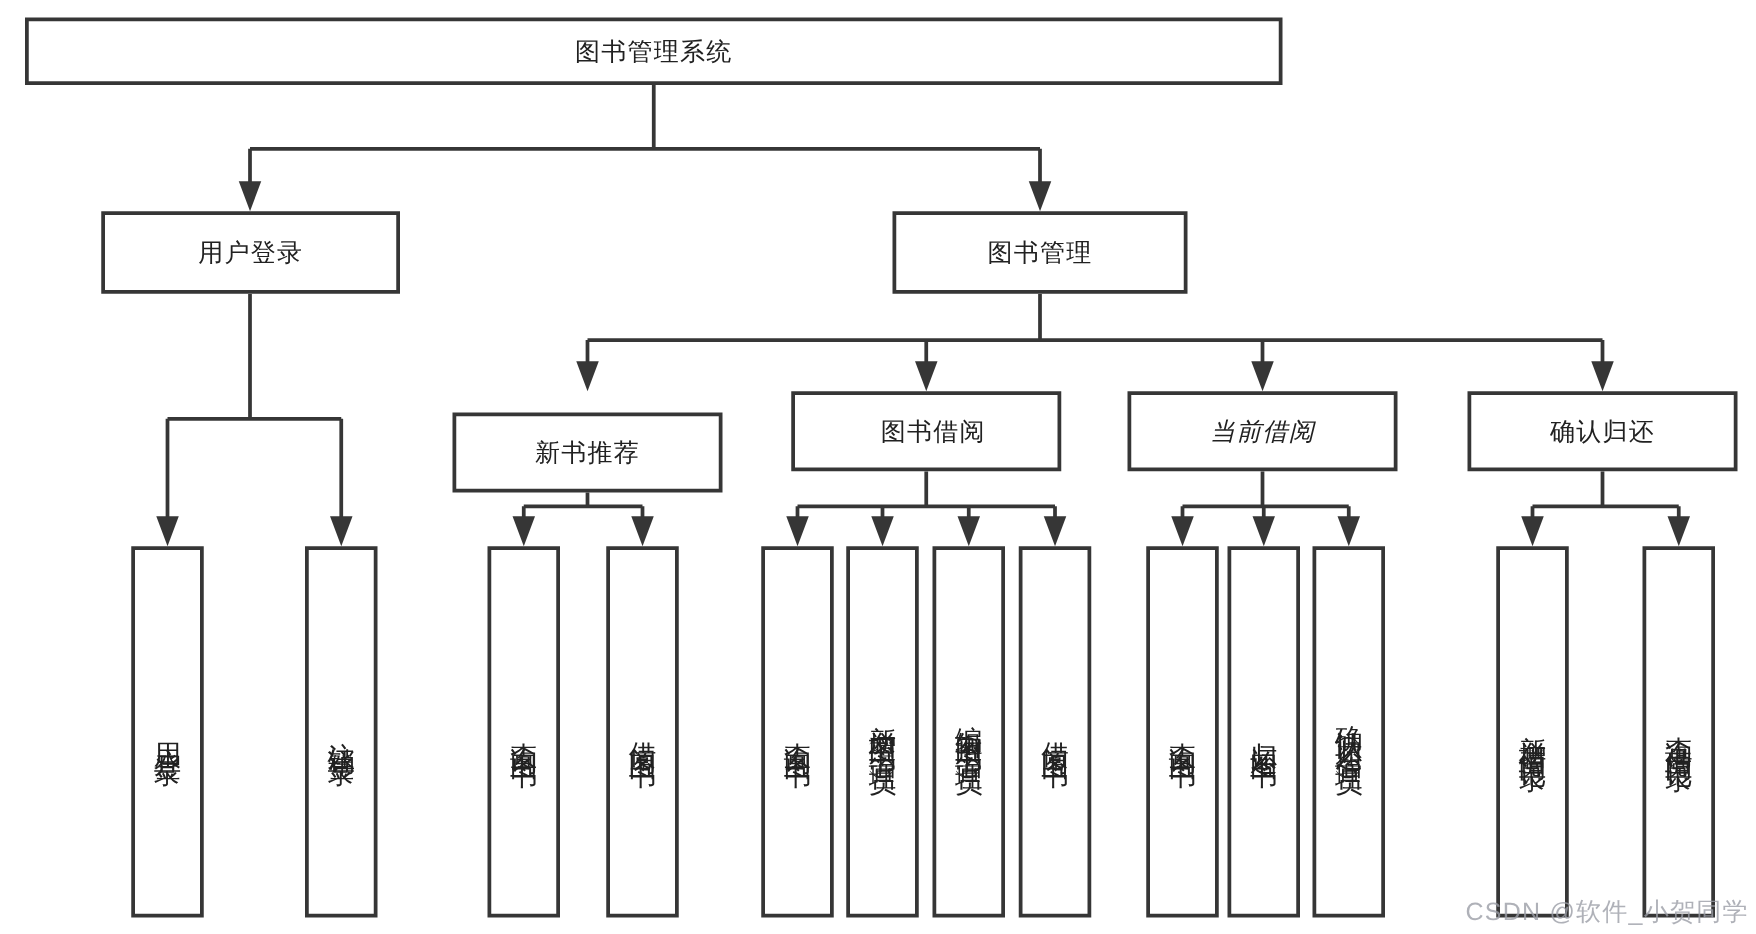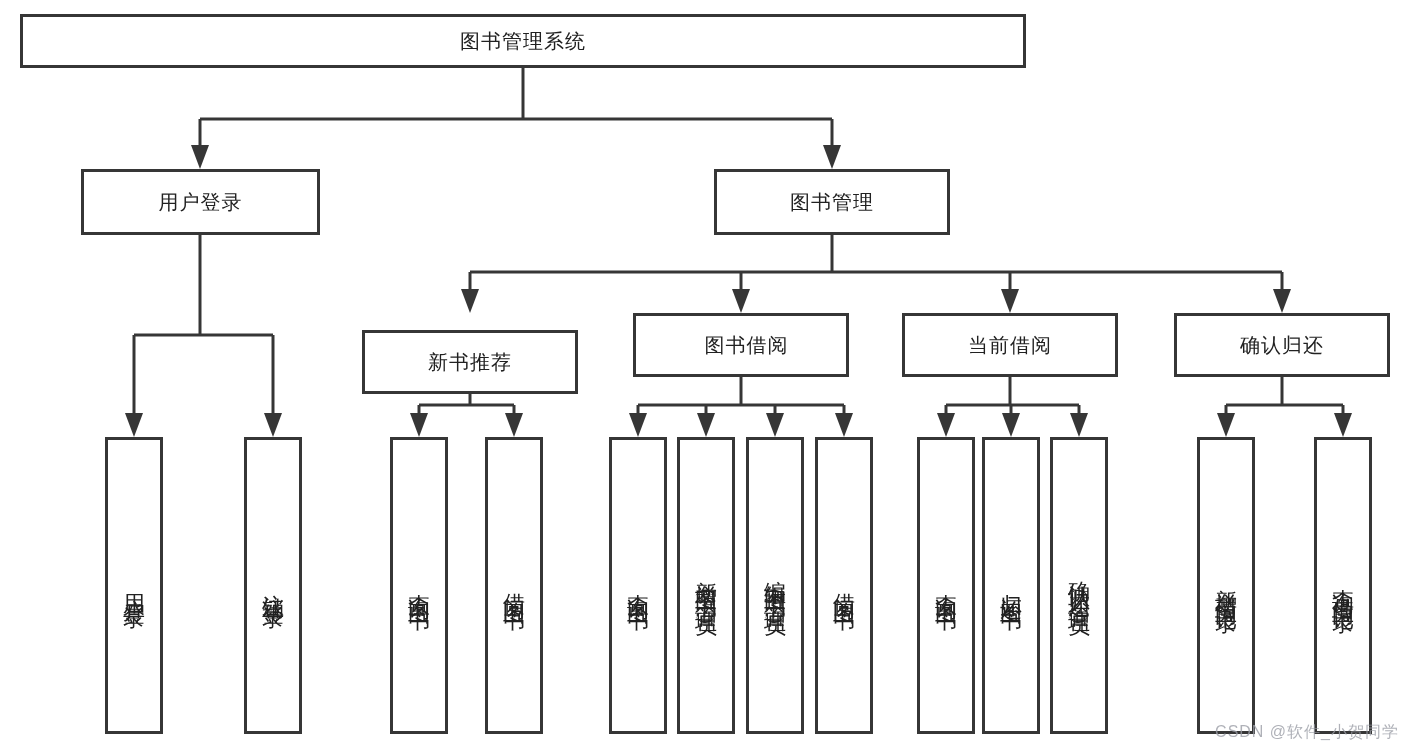--- a/index.html
+++ b/index.html
@@ -12,21 +12,21 @@
     position:absolute;background:#ffffff;border:3px solid #363636;
     box-sizing:border-box;display:flex;align-items:center;justify-content:center;
     color:#212121;
   }
   .h-node{font-size:20px;letter-spacing:1px;white-space:nowrap;}
   .v-node{
     writing-mode:vertical-rl;text-orientation:mixed;
     font-size:22px;letter-spacing:5px;line-height:1.1;
   }
   .watermark{
-    position:absolute;right:6px;bottom:4px;font-size:16px;
+    position:absolute;right:6px;bottom:4px;font-size:20px;
     color:rgba(155,158,166,0.8);letter-spacing:1px;white-space:nowrap;
     z-index:5;
   }
 </style>
 </head>
 <body>
 
 <div class="canvas">
 
   <svg id="connectors" class="connectors" viewBox="0 0 1405 747">
@@ -84,21 +84,21 @@
       <polygon points="1334,413 1352,413 1343,437" fill="#363636"></polygon>
     </svg>
 
   <div class="node h-node" style="left:20px;top:14px;width:1006px;height:54px;">图书管理系统</div>
 
   <div class="node h-node" style="left:81px;top:169px;width:239px;height:66px;">用户登录</div>
   <div class="node h-node" style="left:714px;top:169px;width:236px;height:66px;">图书管理</div>
 
   <div class="node h-node" style="left:362px;top:330px;width:216px;height:64px;">新书推荐</div>
   <div class="node h-node" style="left:633px;top:313px;width:216px;height:64px;padding-left:11px;">图书借阅</div>
-  <div class="node h-node" style="left:902px;top:313px;width:216px;height:64px;">当前借阅</div>
+  <div class="node h-node" style="left:902px;top:313px;width:216px;height:64px;font-style:italic;">当前借阅</div>
   <div class="node h-node" style="left:1174px;top:313px;width:216px;height:64px;">确认归还</div>
 
   <div class="node v-node" style="left:105px;top:437px;width:58px;height:297px;">用户登录</div>
   <div class="node v-node" style="left:244px;top:437px;width:58px;height:297px;">注销登录</div>
 
   <div class="node v-node" style="left:390px;top:437px;width:58px;height:297px;">查询图书</div>
   <div class="node v-node" style="left:485px;top:437px;width:58px;height:297px;">借阅图书</div>
 
   <div class="node v-node" style="left:609px;top:437px;width:58px;height:297px;">查询图书</div>
   <div class="node v-node" style="left:677px;top:437px;width:58px;height:297px;">新增图书（管理员）</div>

